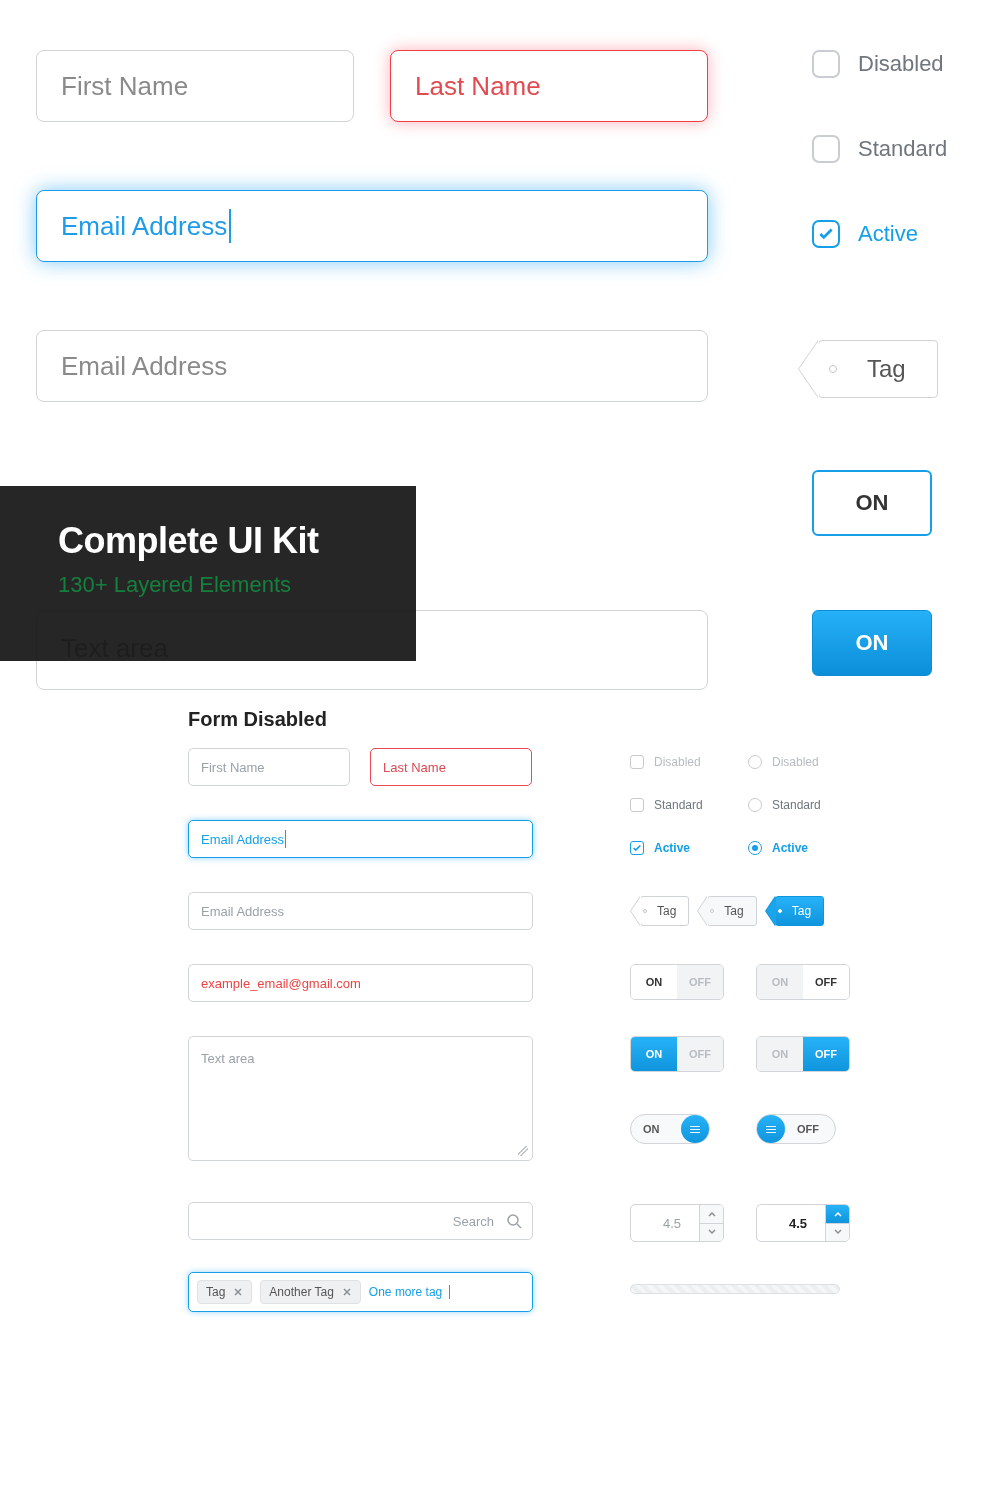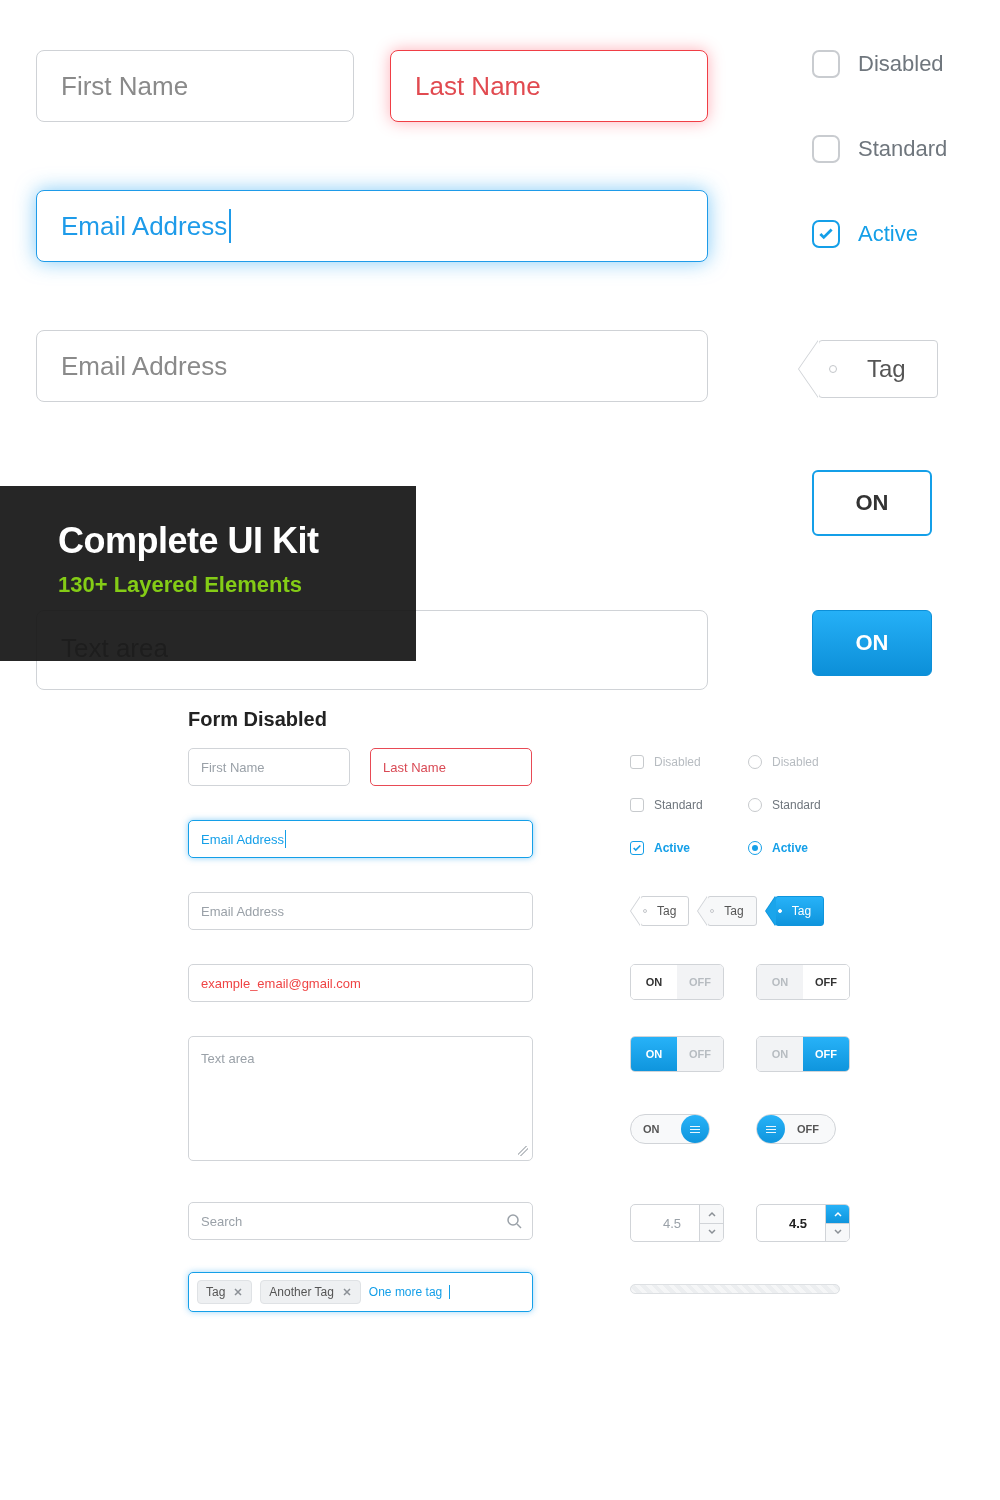--- a/index.html
+++ b/index.html
@@ -15,21 +15,21 @@
   .tlast .fake { color:#e14a50; }
   .temail1 { left:36px; top:190px; width:672px; height:72px; border-color:#1e9be9; box-shadow: 0 0 20px rgba(30,160,240,.55); }
   .temail1 .fake { color:#1e9be9; }
   .temail1 .caret { width:2px; height:34px; background:#1e9be9; margin-left:2px; }
   .temail2 { left:36px; top:330px; width:672px; height:72px; }
   .ttextarea { left:36px; top:610px; width:672px; height:80px; border-color:#d0d3d7; align-items:flex-start; padding-top:22px; }
 
   
   .overlay { position:absolute; left:0; top:438px; width:416px; height:175px; background:rgba(20,20,20,.92); color:#fff; padding:34px 58px 0 58px;margin-top:48px; }
   .overlay h1 { font-size:36px; font-weight:700; letter-spacing:-0.5px; }
-  .overlay p  { font-size:22px; font-weight:700; margin-top:10px; color:#84cc16; }
+  .overlay p  { font-size:22px; font-weight:400; margin-top:10px; color:#15803d; }
 
   
   .rcb { position:absolute; display:flex; align-items:center; gap:18px; }
   .rcb .box { width:28px; height:28px; border:2px solid #c9ccd0; border-radius:7px; background:#fff; }
   .rcb.active .box { border-color:#149fe8; }
   .rcb.active .box svg { width:18px; height:18px; margin:3px 0 0 3px; }
   .rcb span { font-size:22px; color:#6f767d; }
   .rcb.active span { color:#149fe8; font-weight:500; }
   .rtag { position:absolute; left:818px; top:340px; width:120px; height:58px; background:#fff; border:1px solid #cfd2d6; border-radius:4px; display:flex; align-items:center; padding-left:48px; font-size:24px; color:#555; }
   .rtag::before { content:""; position:absolute; left:-20px; top:50%; transform:translateY(-50%); width:0; height:0; border-top:29px solid transparent; border-bottom:29px solid transparent; border-right:20px solid #fff; filter: drop-shadow(-1px 0 0 #cfd2d6); }
@@ -51,21 +51,21 @@
   .bemail1 { position:absolute; top:148px; width:345px; border-color:#149fe8; box-shadow:0 0 6px rgba(30,160,240,.5); }
   .bemail1 .fake { color:#149fe8; }
   .bemail1 .caret { width:1px; height:18px; background:#149fe8; margin-left:1px; }
   .bemail2 { position:absolute; top:220px; width:345px; }
   .bemail3 { position:absolute; top:292px; width:345px; }
   .bemail3 .fake { color:#ef4444; }
   .btextarea { position:absolute; top:364px; width:345px; height:125px; border:1px solid #d1d4d8; border-radius:5px; padding:12px; background:#fff; }
   .btextarea .fake { color:#9aa1a8; font-size:13px; }
   .btextarea .grab { position:absolute; right:4px; bottom:4px; width:10px; height:10px; background:
       linear-gradient(135deg, transparent 40%, #bfc3c7 40%, #bfc3c7 50%, transparent 50%, transparent 60%, #bfc3c7 60%, #bfc3c7 70%, transparent 70%); }
-  .bsearch { position:absolute; top:530px; width:345px; height:38px; border:1px solid #d1d4d8; border-radius:5px; padding:0 38px 0 12px; display:flex; align-items:center; background:#fff; }
+  .bsearch { position:absolute; top:530px; width:345px; height:38px; border:1px solid #d1d4d8; border-radius:5px; padding:0 38px 0 12px; display:flex; align-items:center; background:#fff;justify-content:flex-end; }
   .bsearch .fake { color:#9aa1a8; font-size:13px; }
   .bsearch .glass { position:absolute; right:10px; top:50%; transform:translateY(-50%); width:16px; height:16px; }
   .btags { position:absolute; top:600px; width:345px; height:40px; border:1px solid #149fe8; border-radius:5px; box-shadow:0 0 6px rgba(30,160,240,.45); display:flex; align-items:center; padding:0 8px; gap:8px; background:#fff; }
   .chip { display:flex; align-items:center; gap:8px; background:#eef0f2; border:1px solid #dfe2e5; border-radius:4px; padding:4px 8px; font-size:12px; color:#555; }
   .chip .x { width:10px; height:10px; }
   .btags .typing { color:#149fe8; font-size:12px; display:flex; align-items:center;gap:6px; }
   .btags .typing .tcaret { width:1px; height:14px; background:#149fe8; margin-left:1px; }
 
   
   .colR { position:absolute; left:630px; }

